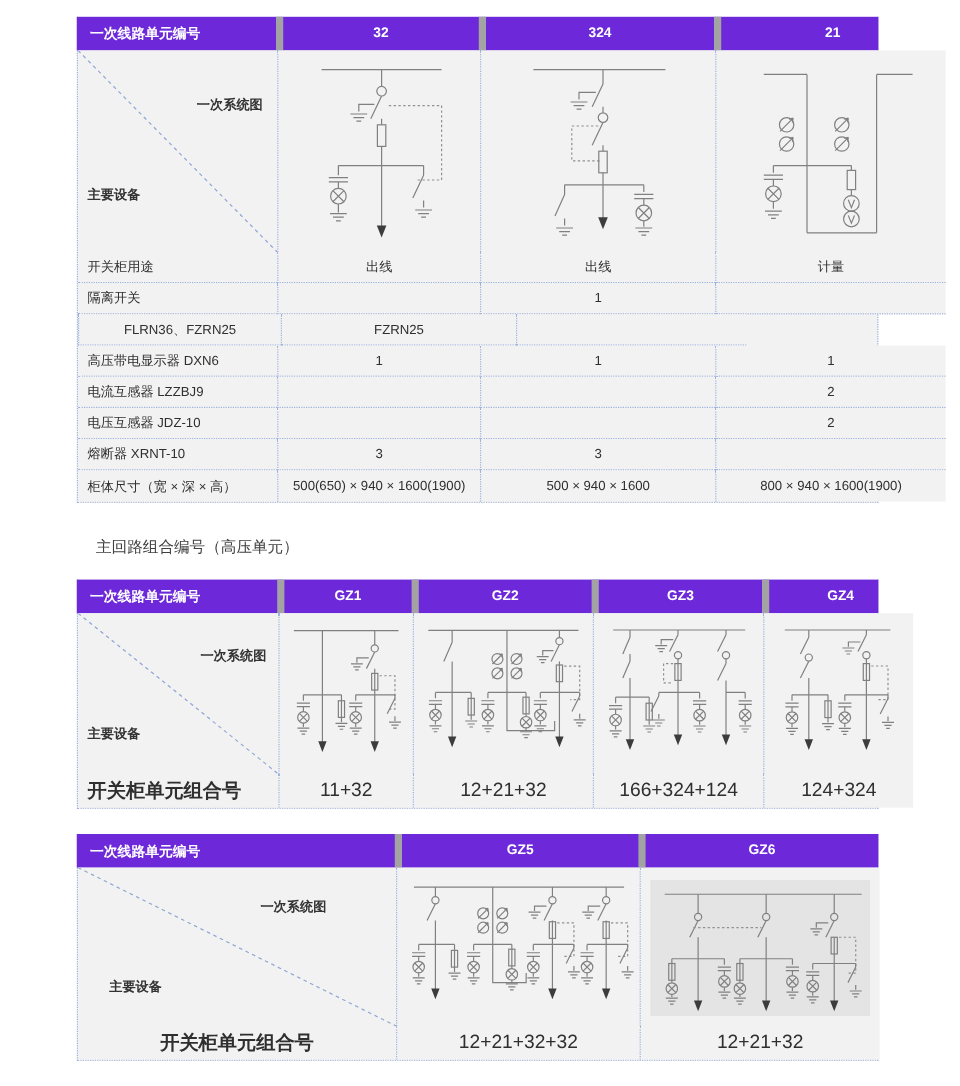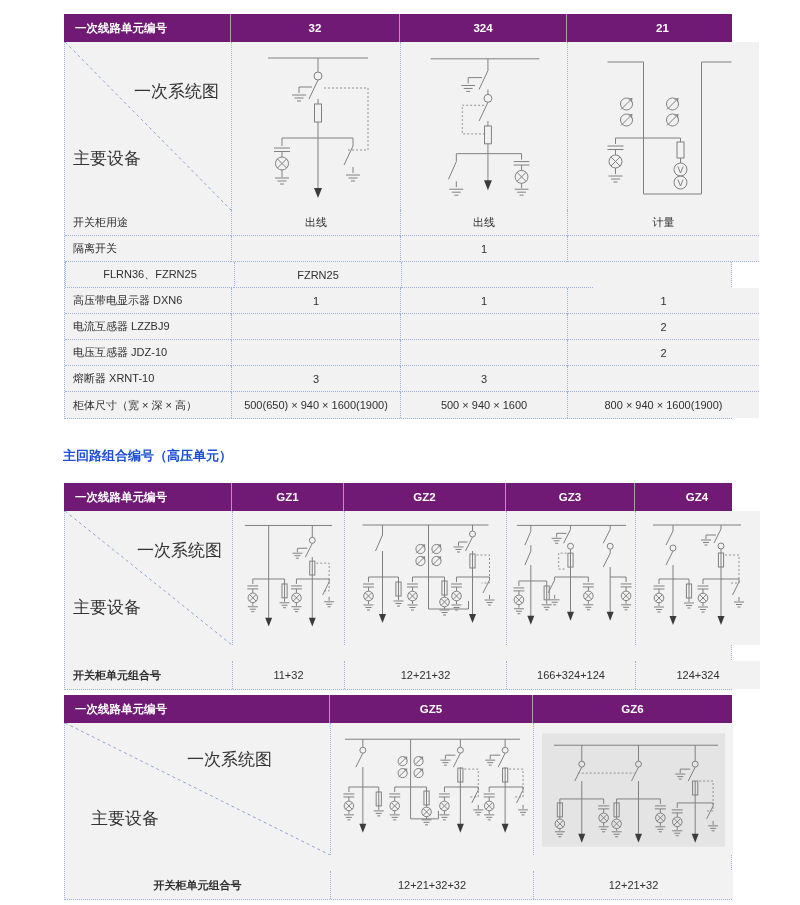--- a/index.html
+++ b/index.html
@@ -6,54 +6,54 @@
   body{
     width:800px;height:905px;background:#ffffff;position:relative;
     font-family:"Liberation Sans","DejaVu Sans",sans-serif;color:#2f2f2f;
     -webkit-font-smoothing:antialiased;
   }
   .tbl{position:absolute;left:64px;width:668px;border:1px dotted #9db2dd;border-top:none;box-sizing:border-box;background:#f2f2f2;}
   #t1{top:14px;} #t2{top:483px;} #t3{top:695px;}
   .row{display:flex;}
   .cell{box-sizing:border-box;flex:0 0 auto;}
   
-  .t1c0{width:166px}.t1c1{width:169px}.t1c2{width:167px}.t1c3{width:192px}
-  .t2c0{width:167px}.t2c1{width:112px}.t2c2{width:162px}.t2c3{width:129px}.t2c4{width:125px}
+  .t1c0{width:166px}.t1c1{width:169px}.t1c2{width:196px}.t1c3{width:192px}
+  .t2c0{width:167px}.t2c1{width:112px}.t2c2{width:150px}.t2c3{width:142px}.t2c4{width:125px}
   .t3c0{width:265px}.t3c1{width:203px}.t3c2{width:200px}
   
-  .hrow{background:#701a75;height:28px;margin:0 -1px;}
+  .hrow{background:#6d28d9;height:28px;margin:0 -1px;}
   .hcell{color:#fff;font-size:11.5px;font-weight:bold;display:flex;align-items:center;justify-content:center;}
   .hcell.first{justify-content:flex-start;padding-left:11px;}
-  .hcell + .hcell{border-left:1px solid #a3a3a3;}
+  .hcell + .hcell{border-left:6px solid #a3a3a3;}
   
   .bcell{border-left:1px dotted #9db2dd;background:#f2f2f2;position:relative;}
   .bcell.first{border-left:none;}
   .rb{border-bottom:1px dotted #9db2dd;}
   .drow .bcell{height:168px;}
   #t2 .drow .bcell{height:134px;}
   #t3 .drow .bcell{height:132px;}
   .datarow .bcell{height:26px;font-size:11px;}
   .label-cell{display:flex;align-items:center;padding-left:8px;}
   .val-cell{display:flex;align-items:center;justify-content:center;}
-  .combo-row .bcell{height:28px;font-size:11px;margin-top:16px;}
+  .combo-row .bcell{height:28px;font-size:16px;}
   .combo-row .label-cell{font-weight:bold;}
   .combo-row .val-cell{font-weight:normal;}
   #t3 .combo-row .label-cell{justify-content:center;padding-left:0;}
   
   .axis{overflow:hidden;}
   .axis svg.diagline{position:absolute;left:0;top:0;width:100%;height:100%;}
-  .axis .lbl{position:absolute;font-size:17px;font-weight:normal;color:#333;white-space:nowrap;}
+  .axis .lbl{position:absolute;font-size:11px;font-weight:bold;color:#333;white-space:nowrap;}
   .axis .sys{top:38px;right:12px;}
   .axis .equ{bottom:40px;left:8px;}
   #t2 .axis .sys{top:28px;right:10px;}
   #t2 .axis .equ{bottom:26px;left:8px;}
   #t3 .axis .sys{top:25px;right:58px;}
   #t3 .axis .equ{bottom:25px;left:26px;}
   
-  .sect{position:absolute;left:63px;top:447px;font-size:13px;font-weight:bold;color:#1d4ed8;}
+  .sect{position:absolute;left:80px;top:447px;font-size:13px;font-weight:normal;color:#404040;}
   
   .diag{position:absolute;left:0;top:0;width:100%;height:100%;}
   .diag path,.diag circle,.diag rect,.diag use{stroke:#808080;fill:none;stroke-width:1;}
   .diag .dot{stroke-dasharray:2 2;stroke:#909090;}
   .diag .arr{fill:#3c3c3c;stroke:none;}
   .diag .bgrect{fill:#e4e4e4;stroke:none;}
   .hidden-defs{position:absolute;width:0;height:0;overflow:hidden;}
 </style>
 </head>
 <body>

